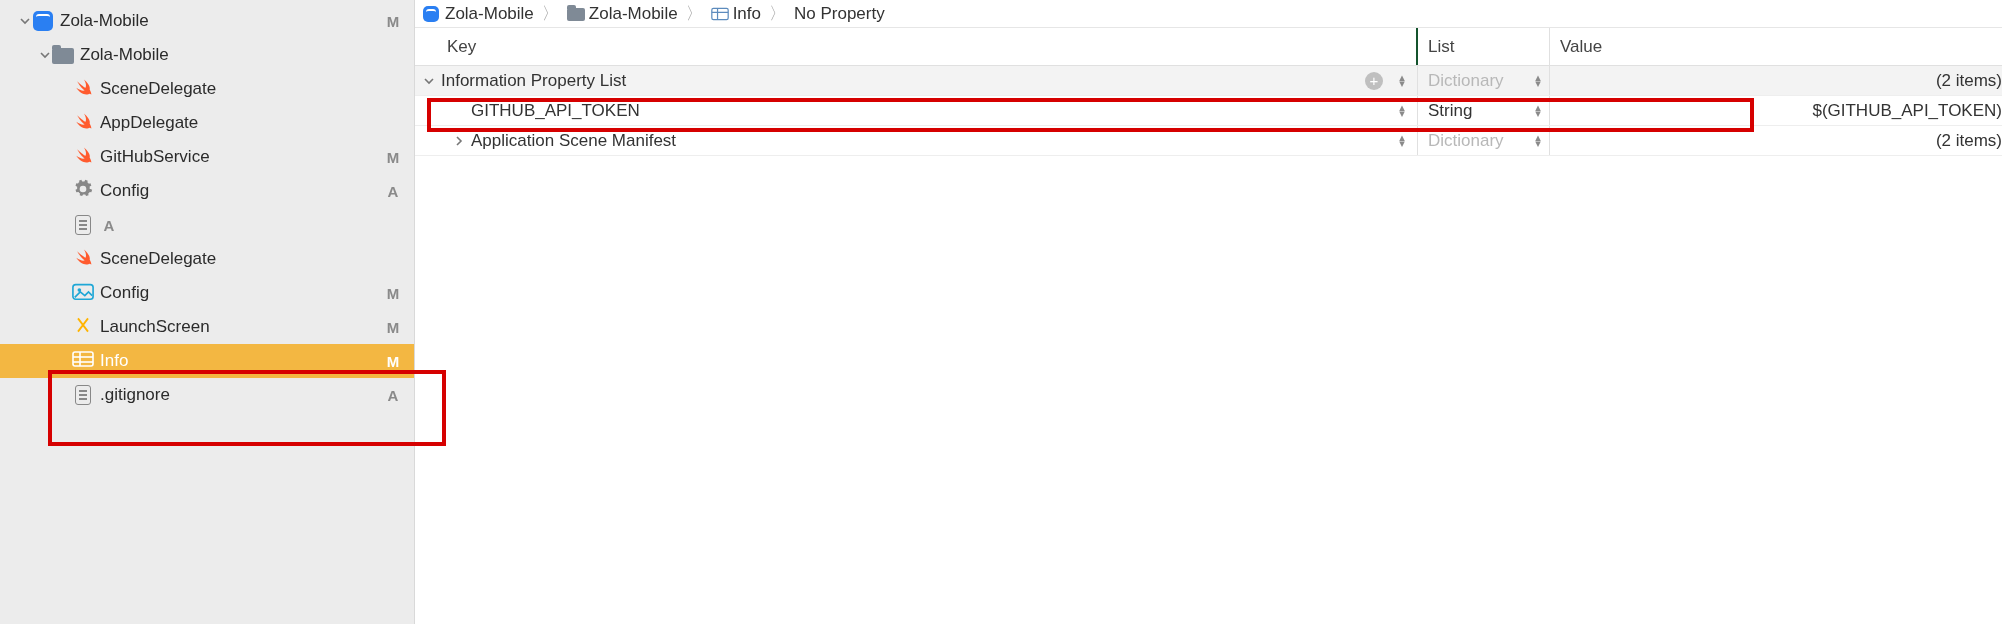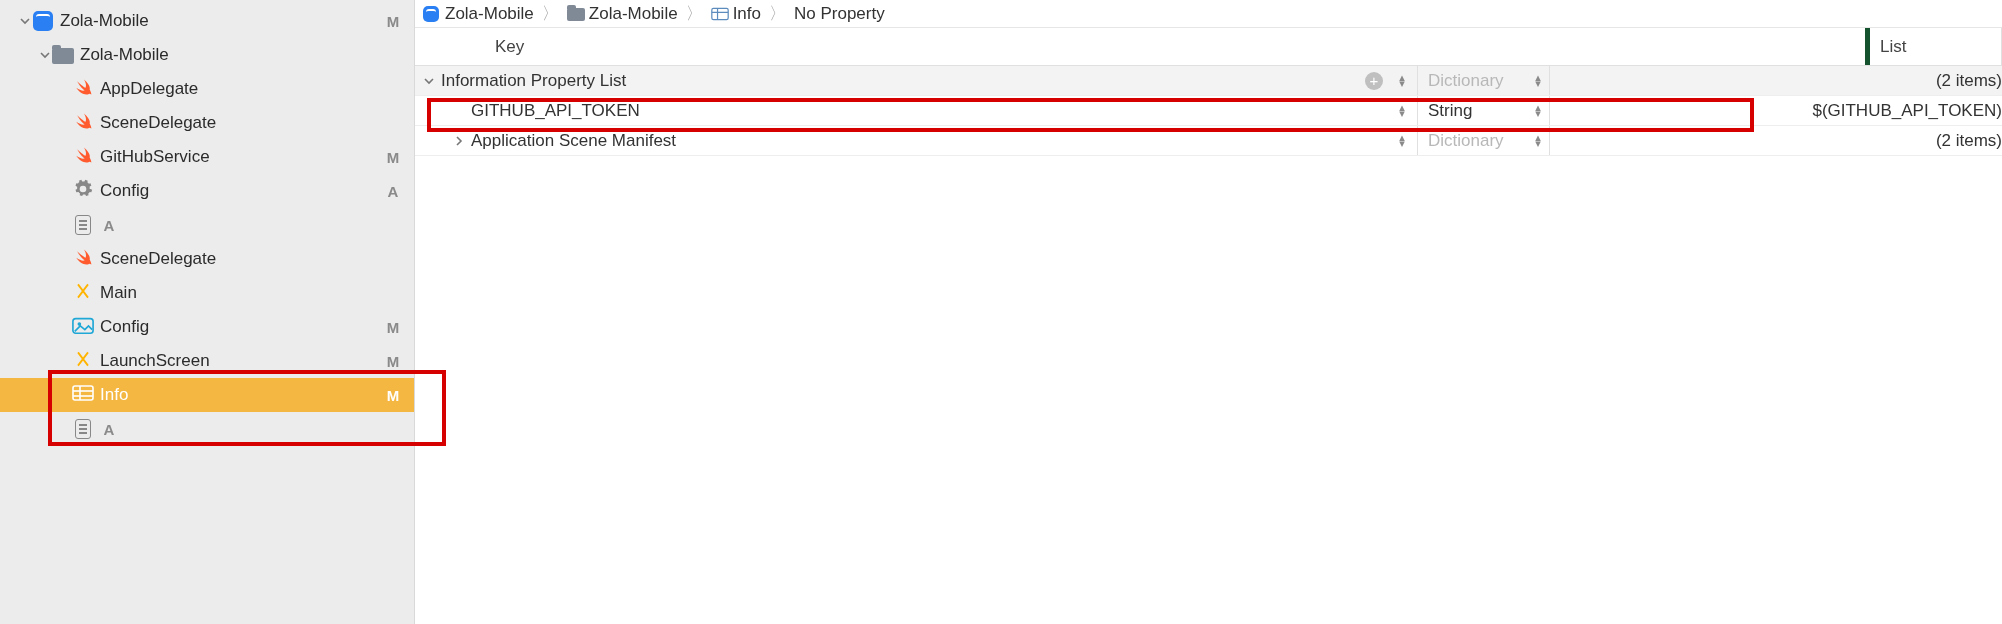--- a/index.html
+++ b/index.html
@@ -88,21 +88,21 @@
     .breadcrumb .sep { color: #aaa; margin: 0 4px; }
     .breadcrumb .crumb-icon { width: 18px; height: 18px; display: inline-flex; align-items: center; }
     .plist-header {
       display: flex;
       align-items: center;
       height: 38px;
       border-bottom: 1px solid #e0e0e0;
       color: #444;
       font-size: 17px;
     }
-    .col-key { flex: 1; padding-left: 80px; border-right: 5px solid #14532d; height: 100%; display: flex; align-items: center; text-align: center; }
+    .col-key { flex: 1; padding-left: 32px; border-right: 2px solid #14532d; height: 100%; display: flex; align-items: center; text-align: center; }
     .col-type { width: 132px; padding-left: 10px; border-right: 1px solid #e0e0e0; height: 100%; display: flex; align-items: center; }
     .col-value { width: 452px; padding-left: 10px; height: 100%; display: flex; align-items: center; }
     .plist-row {
       display: flex;
       align-items: center;
       height: 30px;
       border-bottom: 1px solid #eee;
       font-size: 17px;
     }
     .plist-row.section {
@@ -241,72 +241,63 @@
     <span class="status"></span>
   </div>
 
   <div id="tree-files">
       <div class="tree-row indent-2">
         <span class="icon">
           <span class="icon-swift"><svg viewBox="0 0 24 24">
               <path fill="currentColor" d="M20 15c1-3-2-8-7-12 3 4 3 8 2 10-2-1-7-5-10-8 2 4 6 9 9 11-2 1-6 0-10-3 3 5 8 8 12 8 2 0 3-1 4-1s2 1 2 1c0-2-1-4-2-6z"></path>
             </svg></span>
         </span>
+        <span class="label">SceneDelegate</span>
+        <span class="status"></span>
+      </div>
+      <div class="tree-row indent-2">
+        <span class="icon">
+          <span class="icon-swift"><svg viewBox="0 0 24 24">
+              <path fill="currentColor" d="M20 15c1-3-2-8-7-12 3 4 3 8 2 10-2-1-7-5-10-8 2 4 6 9 9 11-2 1-6 0-10-3 3 5 8 8 12 8 2 0 3-1 4-1s2 1 2 1c0-2-1-4-2-6z"></path>
+            </svg></span>
+        </span>
         <span class="label">AppDelegate</span>
         <span class="status"></span>
       </div>
       <div class="tree-row indent-2">
         <span class="icon">
           <span class="icon-swift"><svg viewBox="0 0 24 24">
               <path fill="currentColor" d="M20 15c1-3-2-8-7-12 3 4 3 8 2 10-2-1-7-5-10-8 2 4 6 9 9 11-2 1-6 0-10-3 3 5 8 8 12 8 2 0 3-1 4-1s2 1 2 1c0-2-1-4-2-6z"></path>
             </svg></span>
         </span>
-        <span class="label">SceneDelegate</span>
-        <span class="status"></span>
+        <span class="label">GitHubService</span>
+        <span class="status">M</span>
+      </div>
+      <div class="tree-row indent-2">
+        <span class="icon">
+          <span class="icon-gear"><svg viewBox="0 0 24 24">
+              <path fill="currentColor" d="M12 8a4 4 0 100 8 4 4 0 000-8zm9 4l2 1-1 3-2-0.5c-0.5 0.8-1 1.5-1.8 2l0.5 2-3 1-1-2c-0.9 0.2-1.8 0.2-2.7 0l-1 2-3-1 0.5-2c-0.8-0.5-1.4-1.2-1.8-2L4 16l-1-3 2-1c-0.1-0.9-0.1-1.8 0-2.7L3 8l1-3 2 0.5c0.5-0.8 1.1-1.4 1.8-1.8L7 2l3-1 1 2c0.9-0.2 1.8-0.2 2.7 0l1-2 3 1-0.5 2c0.8 0.5 1.4 1.1 1.8 1.8L21 5l1 3-2 1c0.1 0.9 0.1 1.8 0 3z"></path>
+            </svg></span>
+        </span>
+        <span class="label">Config</span>
+        <span class="status">A</span>
+      </div>
+      <div class="tree-row indent-2">
+        <span class="icon">
+          <span class="icon-doc"></span>
+        </span>
+        <span class="status">A</span>
       </div>
       <div class="tree-row indent-2">
         <span class="icon">
           <span class="icon-swift"><svg viewBox="0 0 24 24">
               <path fill="currentColor" d="M20 15c1-3-2-8-7-12 3 4 3 8 2 10-2-1-7-5-10-8 2 4 6 9 9 11-2 1-6 0-10-3 3 5 8 8 12 8 2 0 3-1 4-1s2 1 2 1c0-2-1-4-2-6z"></path>
             </svg></span>
         </span>
-        <span class="label">GitHubService</span>
-        <span class="status">M</span>
-      </div>
-      <div class="tree-row indent-2">
-        <span class="icon">
-          <span class="icon-gear"><svg viewBox="0 0 24 24">
-              <path fill="currentColor" d="M12 8a4 4 0 100 8 4 4 0 000-8zm9 4l2 1-1 3-2-0.5c-0.5 0.8-1 1.5-1.8 2l0.5 2-3 1-1-2c-0.9 0.2-1.8 0.2-2.7 0l-1 2-3-1 0.5-2c-0.8-0.5-1.4-1.2-1.8-2L4 16l-1-3 2-1c-0.1-0.9-0.1-1.8 0-2.7L3 8l1-3 2 0.5c0.5-0.8 1.1-1.4 1.8-1.8L7 2l3-1 1 2c0.9-0.2 1.8-0.2 2.7 0l1-2 3 1-0.5 2c0.8 0.5 1.4 1.1 1.8 1.8L21 5l1 3-2 1c0.1 0.9 0.1 1.8 0 3z"></path>
-            </svg></span>
-        </span>
-        <span class="label">Config</span>
-        <span class="status">A</span>
-      </div>
-      <div class="tree-row indent-2">
-        <span class="icon">
-          <span class="icon-doc"></span>
-        </span>
-        <span class="status">A</span>
-      </div>
-      <div class="tree-row indent-2">
-        <span class="icon">
-          <span class="icon-swift"><svg viewBox="0 0 24 24">
-              <path fill="currentColor" d="M20 15c1-3-2-8-7-12 3 4 3 8 2 10-2-1-7-5-10-8 2 4 6 9 9 11-2 1-6 0-10-3 3 5 8 8 12 8 2 0 3-1 4-1s2 1 2 1c0-2-1-4-2-6z"></path>
-            </svg></span>
-        </span>
         <span class="label">SceneDelegate</span>
-        <span class="status"></span>
-      </div>
-      <div class="tree-row indent-2">
-        <span class="icon">
-          <span class="icon-storyboard"><svg viewBox="0 0 24 24">
-              <path fill="none" stroke="currentColor" stroke-width="2.2" d="M6 4 L18 20 M18 4 L6 20"></path>
-            </svg></span>
-        </span>
-        <span class="label">Main</span>
         <span class="status"></span>
       </div>
       <div class="tree-row indent-2">
         <span class="icon">
           <span class="icon-assets"><svg viewBox="0 0 24 20">
               <rect x="1" y="3" width="22" height="16" rx="3" fill="none" stroke="currentColor" stroke-width="1.8"></rect>
               <circle cx="8" cy="9" r="2" fill="currentColor"></circle>
               <path d="M3 17 L9 11 L14 15 L18 11 L22 15" fill="none" stroke="currentColor" stroke-width="1.8"></path>
             </svg></span>
         </span>
@@ -331,20 +322,21 @@
               <line x1="8" y1="1" x2="8" y2="15" stroke="currentColor" stroke-width="1.6"></line>
             </svg></span>
         </span>
         <span class="label">Info</span>
         <span class="status">M</span>
       </div>
       <div class="tree-row indent-2">
         <span class="icon">
           <span class="icon-doc"></span>
         </span>
+        <span class="label">.gitignore</span>
         <span class="status">A</span>
       </div>
     </div>
 
   <div class="highlight-box" style="left:48px; top:370px; width:398px; height:76px;"></div>
 </div>
 
 <div class="main">
 
   <div class="breadcrumb">
@@ -366,20 +358,21 @@
         </svg>
     </span>
     <span>Info</span>
     <span class="sep">〉</span>
     <span>No Property</span>
   </div>
 
   <div class="plist-header">
     <div class="col-key">Key</div>
     <div class="col-type">List</div>
+    <div class="col-value">Value</div>
   </div>
 
   <div id="plist-rows">
       <div class="plist-row section">
         <div class="key-cell">
           <span class="key-indent" style="width:26px; display:inline-flex; justify-content:flex-end;">
             <span class="disclosure-toggle">
               <svg viewBox="0 0 10 10" width="10" height="10">
                 <path d="M1 3 L5 7 L9 3" fill="none" stroke="currentColor" stroke-width="1.6"></path>
               </svg>

